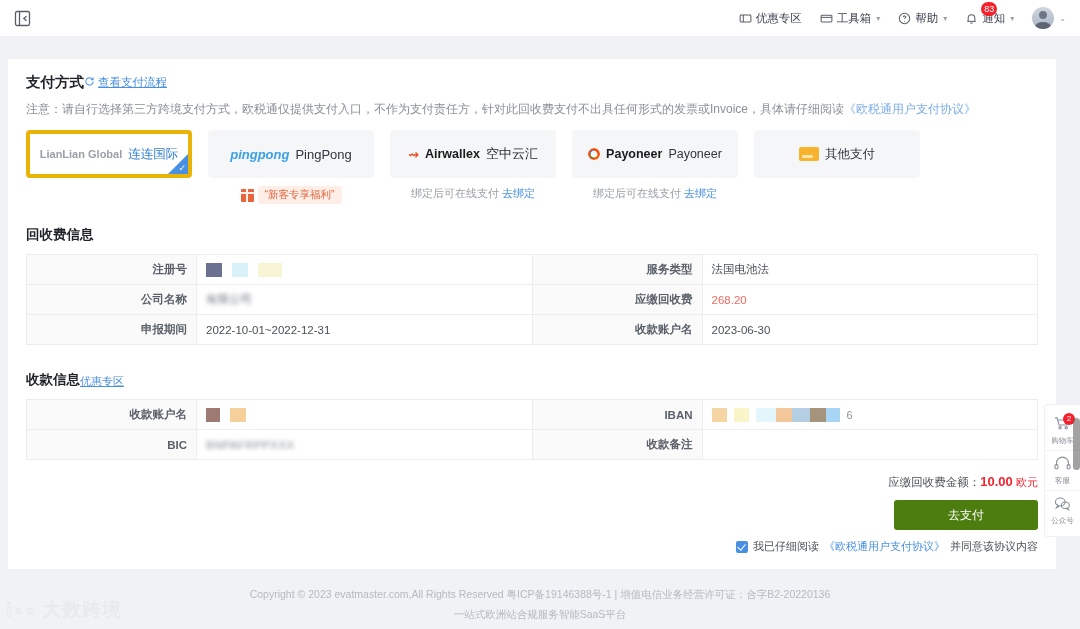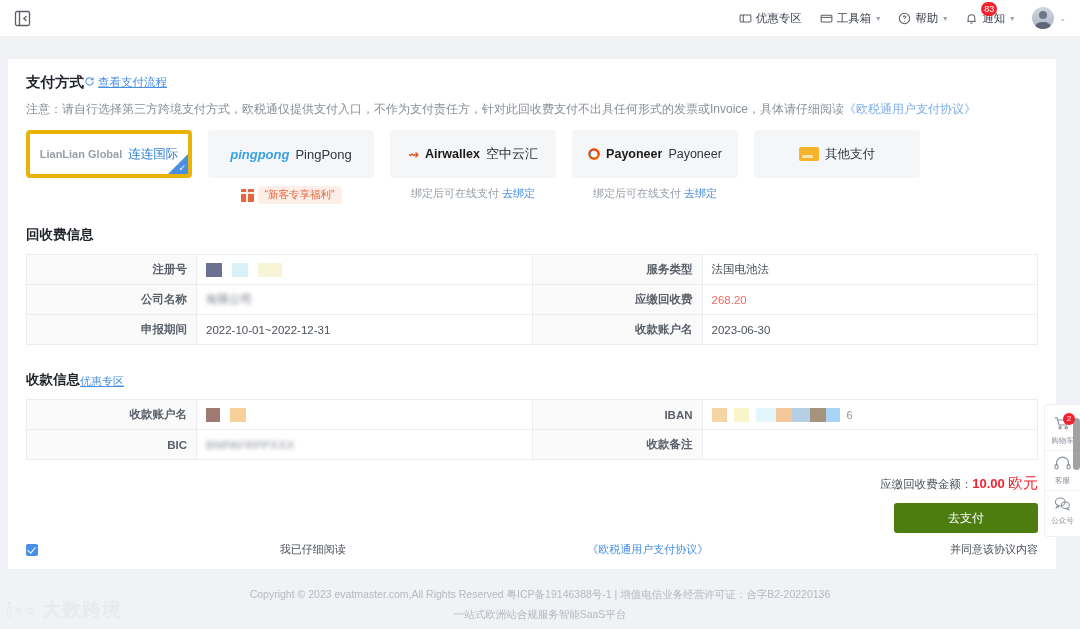--- a/index.html
+++ b/index.html
@@ -176,29 +176,29 @@
   .i5 { width: 18px; background: #b4cfe4; }
   .i6 { width: 16px; background: #a5937c; }
   .i7 { width: 14px; background: #a8d4f5; }
   .iban-tail { font-size: 11px; color: #8d9299; }
 
   
   .total-row {
     margin-top: 14px; text-align: right; font-size: 11.5px; color: #4a5057;
   }
   .total-amt { color: #f5222d; font-weight: bold; font-size: 13px; }
-  .total-cur { color: #f5222d; font-size: 15px; }
+  .total-cur { color: #f5222d; font-size: 11px; }
   .pay-btn-wrap { margin-top: 10px; display: flex; justify-content: flex-end; }
   .pay-btn {
     width: 144px; height: 30px; background: #4d7c0f; color: #fff;
     border: none; border-radius: 3px; font-size: 12px; cursor: pointer;
     font-family: "Liberation Sans", sans-serif;
   }
   .agree-row {
-    margin-top: 9px; display: flex; align-items: center; justify-content: space-between;
+    margin-top: 9px; display: flex; align-items: center; justify-content: flex-end;
     gap: 5px; font-size: 11px; color: #4a5057;
   }
   .chk {
     width: 12px; height: 12px; background: #4a90e2; border-radius: 2px;
     position: relative; flex: none; cursor: pointer;
   }
   .chk::after {
     content: ""; position: absolute; left: 3px; top: 1.5px;
     width: 4px; height: 7px; border: solid #fff; border-width: 0 1.6px 1.6px 0;
     transform: rotate(40deg);

